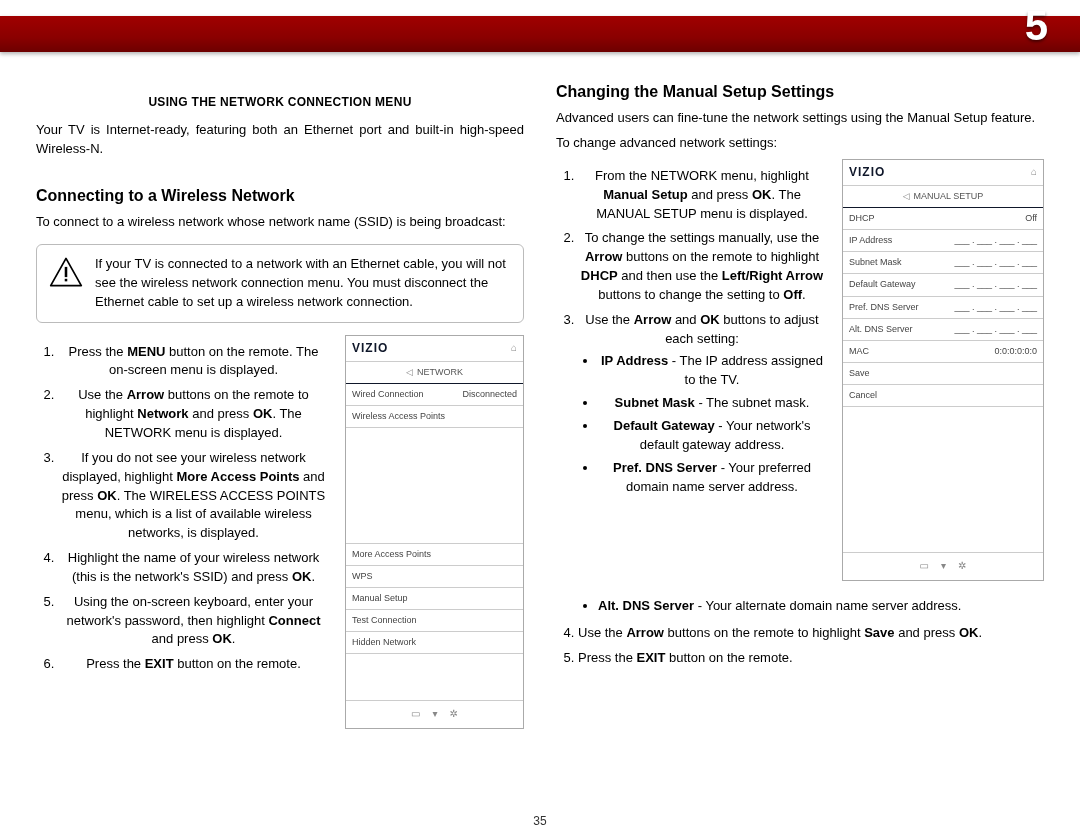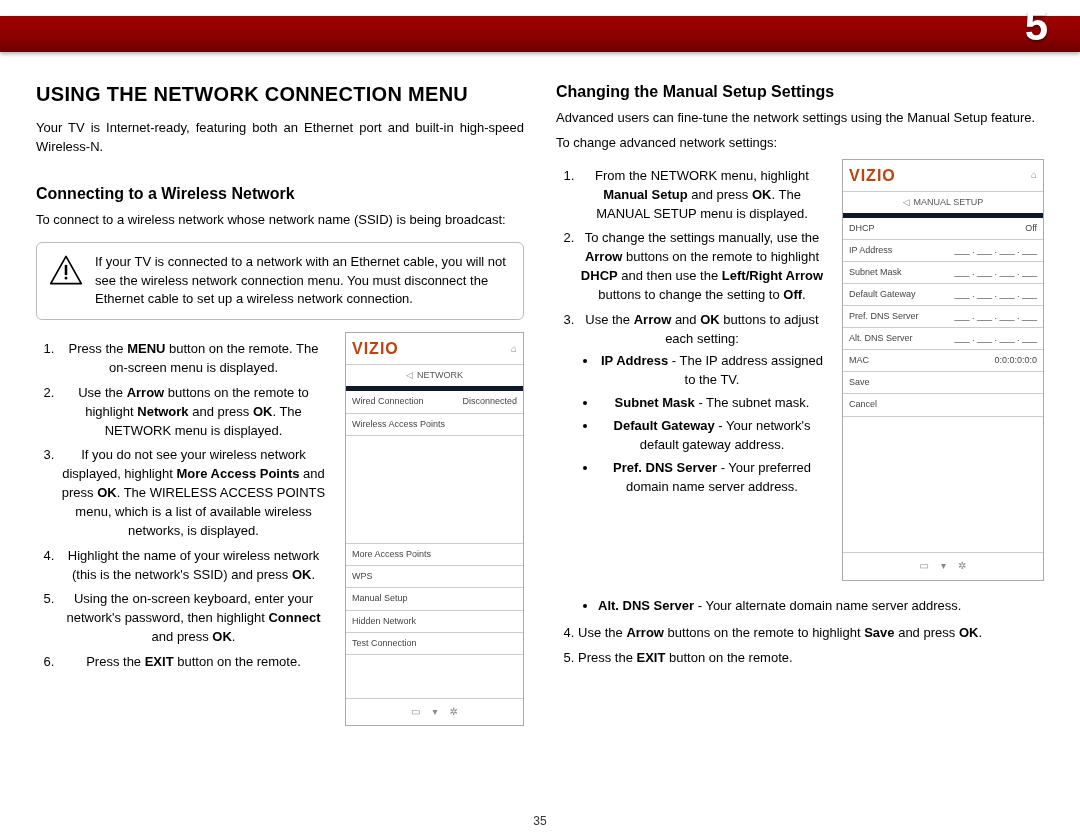--- a/index.html
+++ b/index.html
@@ -4,40 +4,40 @@
 <style>
   html,body{margin:0;padding:0;font-family:Helvetica,Arial,sans-serif;background:#fff;color:#000;}
   .page{width:1080px;height:834px;position:relative;overflow:hidden;}
   .topband{position:absolute;left:0;right:0;top:16px;height:36px;
     background:linear-gradient(to bottom,#a00000 0%,#8a0000 60%,#6d0000 100%);
     box-shadow:0 2px 4px rgba(0,0,0,0.3);}
   .chapnum{position:absolute;right:32px;top:0;height:52px;line-height:52px;color:#fff;
     font-size:42px;font-weight:800;text-shadow:0 2px 3px rgba(0,0,0,0.5);}
   .content{position:absolute;left:36px;right:36px;top:80px;bottom:20px;display:flex;gap:32px;}
   .col{flex:1;min-width:0;font-size:13px;line-height:1.45;}
-  h2{font-size:20px;font-weight:800;letter-spacing:0.3px;margin:0 0 10px;text-transform:uppercase;}
+  h2{font-size:12px;font-weight:800;letter-spacing:0.3px;margin:14px 0 10px;text-transform:uppercase;text-align:center;}
   .sub{font-weight:700;font-size:16px;margin:25px 0 4px;}
   p{margin:6px 0;}
   .justify{text-align:justify;text-justify:inter-word;}
   ol{margin:8px 0;padding-left:22px;}
   ol>li{margin:6px 0;}
   ul.inner{list-style:disc;margin:4px 0 4px 0;padding-left:20px;}
   ul.inner>li{margin:4px 0;}
   b{font-weight:700;}
   .notebox{border:1px solid #bbb;border-radius:6px;padding:10px 12px;margin:12px 0;display:flex;gap:12px;align-items:flex-start;}
   .notebox .warn{flex:0 0 34px;}
   .warn svg{width:34px;height:34px;}
   .twocol{display:flex;gap:16px;text-align:center;}
   .leftnar{flex:1;min-width:0;}
   
   .tvmenu{border:1px solid #aaa;width:177px;min-height:392px;display:flex;flex-direction:column;font-size:9px;color:#444;}
   .tvmenu .hdr{border-bottom:1px solid #ccc;padding:4px 6px;display:flex;align-items:center;justify-content:space-between;}
-  .brand{font-family:Helvetica,Arial,sans-serif;font-weight:700;letter-spacing:1px;font-size:16px;color:#c2410c;}
+  .brand{font-family:Helvetica,Arial,sans-serif;font-weight:700;letter-spacing:1px;font-size:12px;color:#0f172a;}
   .homeicon{font-size:10px;color:#888;}
-  .crumb{border-bottom:5px solid #0f172a;padding:4px 6px;color:#555;}
+  .crumb{border-bottom:1px solid #0f172a;padding:4px 6px;color:#555;}
   .crumb .tri{color:#888;margin-right:4px;}
   .row{border-bottom:1px solid #ccc;padding:4px 6px;display:flex;justify-content:space-between;}
   .spacer{flex:1;border-bottom:1px solid #ccc;}
   .footbar{padding:6px;display:flex;gap:12px;justify-content:center;color:#888;font-size:10px;}
   .tvmenu2{width:200px;min-height:420px;}
   .pagenum{position:absolute;left:0;right:0;bottom:6px;text-align:center;font-size:12px;color:#333;}
 </style>
 </head>
 <body>
 
@@ -94,24 +94,24 @@
           <div class="row">
               <span>More Access Points</span>
             </div>
           <div class="row">
               <span>WPS</span>
             </div>
           <div class="row">
               <span>Manual Setup</span>
             </div>
           <div class="row">
+              <span>Test Connection</span>
+            </div>
+          <div class="row">
               <span>Hidden Network</span>
-            </div>
-          <div class="row">
-              <span>Test Connection</span>
             </div>
           <div class="spacer" style="flex:0.4"></div>
           <div class="footbar">
               <span>▭</span>
               <span>▾</span>
               <span>✲</span>
             </div>
         </div>
       </div>
     </div>

